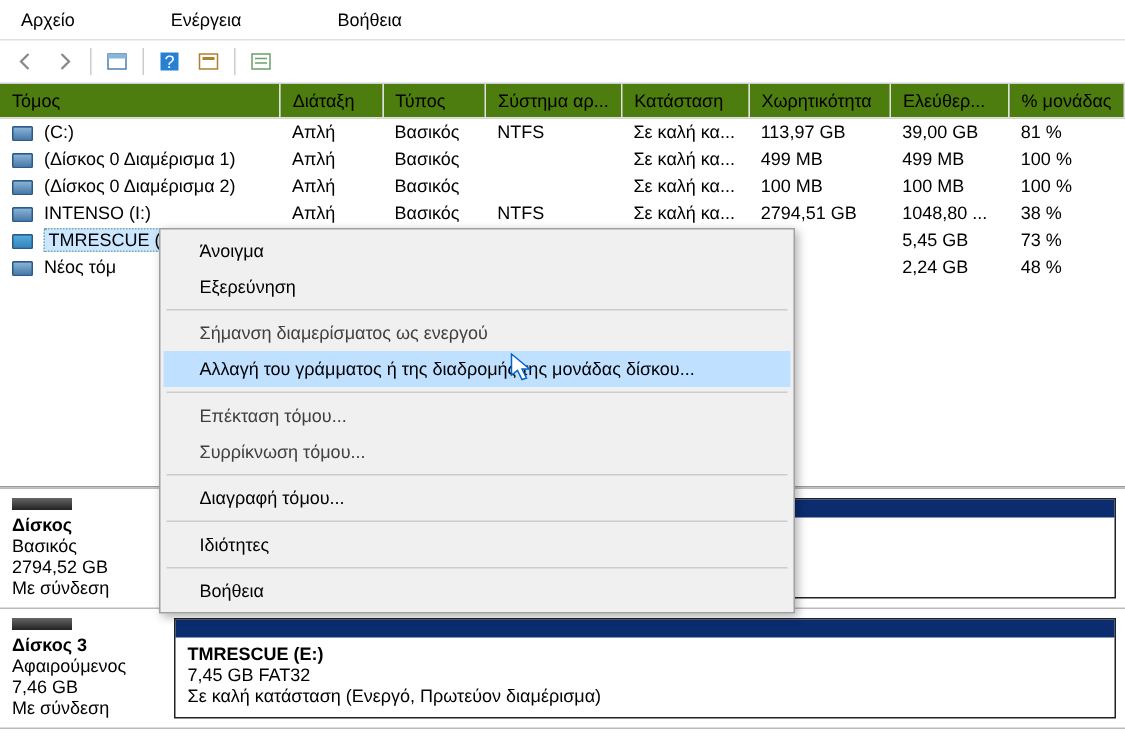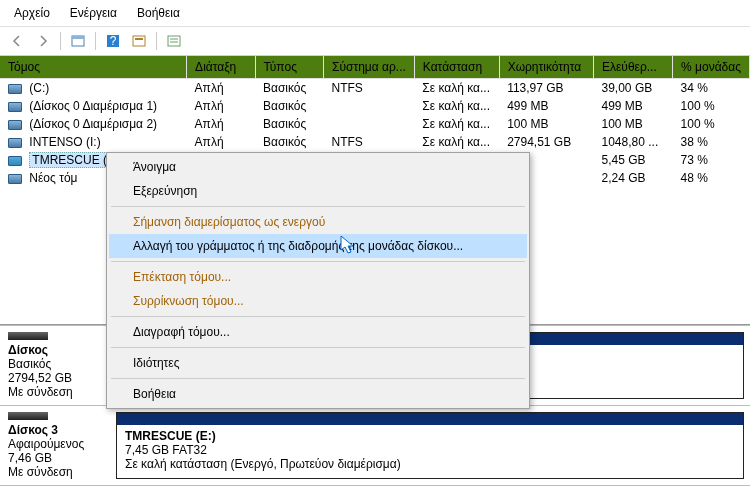--- a/index.html
+++ b/index.html
@@ -1,17 +1,17 @@
 <!DOCTYPE html>
 <html><head>
 <meta charset="utf-8">
 <style>
 * { margin: 0; padding: 0; box-sizing: border-box; font-family: "Segoe UI", Tahoma, sans-serif; font-size: 12px; }
 body { background: #fff; width: 750px; height: 500px; overflow: hidden; position: relative; }
-.menubar { display: flex; padding: 2px 4px; border-bottom: 1px solid #e0e0e0; }
+.menubar { display: flex; padding: 2px 4px; border-bottom: 1px solid #e0e0e0; gap: 44px; }
 .menubar span { padding: 4px 10px; cursor: default; }
 .toolbar { display: flex; align-items: center; padding: 3px 6px; border-bottom: 1px solid #d0d0d0; gap: 4px; }
 .tb-btn { width: 22px; height: 22px; display: flex; align-items: center; justify-content: center; border: 1px solid transparent; }
 .tb-btn svg { width: 16px; height: 16px; }
 .tb-sep { width: 1px; height: 18px; background: #ccc; margin: 0 2px; }
 .table { width: 100%; border-collapse: collapse; }
 .table th { text-align: left; font-weight: normal; padding: 4px 8px; border-right: 1px solid #e0e0e0; border-bottom: 1px solid #e0e0e0; background: #4d7c0f; white-space: nowrap; }
 .table td { padding: 2px 8px; white-space: nowrap; }
 .vol-icon { display: inline-block; width: 14px; height: 10px; background: linear-gradient(#8ab4d8,#4a7aa8); border: 1px solid #2a5a88; border-radius: 1px; margin-right: 4px; vertical-align: middle; }
 .vol-icon.sel { background: linear-gradient(#5ad,#38b); }
@@ -21,21 +21,21 @@
 .disk-left { width: 110px; padding: 6px 8px; }
 .disk-left .bar { width: 40px; height: 8px; background: linear-gradient(#666,#222); margin-bottom: 3px; }
 .disk-left .t { font-weight: bold; }
 .disk-right { flex: 1; padding: 6px; display: flex; gap: 6px; }
 .part { border: 1px solid #222; flex: 1; position: relative; }
 .part .stripe { height: 12px; background: #0b2d6f; }
 .part .body { padding: 4px 8px; }
 .part .body .pt { font-weight: bold; }
 .ctx { position: absolute; top: 152px; left: 106px; width: 424px; background: #f0f0f0; border: 1px solid #a0a0a0; box-shadow: 2px 2px 6px rgba(0,0,0,.3); padding: 2px; z-index: 50; }
 .ctx .item { padding: 5px 24px; cursor: default; }
-.ctx .item.dis { color: #a16207; }
+.ctx .item.dis { color: #404040; }
 .ctx .item.hl { background: #bfe0ff; color: #000; }
 .ctx hr { border: none; border-top: 1px solid #ccc; margin: 3px 2px; }
 .cursor { position: absolute; top: 235px; left: 340px; z-index: 60; pointer-events: none; }
 .colgroup col.c1{width:190px}.colgroup col.c2{width:70px}.colgroup col.c3{width:70px}
 .colgroup col.c4{width:85px}.colgroup col.c5{width:85px}.colgroup col.c6{width:95px}
 .colgroup col.c7{width:80px}.colgroup col.c8{width:auto}
 </style>
 </head>
 <body>
 
@@ -111,21 +111,21 @@
     </thead>
   <tbody id="vol-body">
       <tr>
         <td><i class="vol-icon"></i> <span class="name">(C:)</span></td>
         <td>Απλή</td>
         <td>Βασικός</td>
         <td>NTFS</td>
         <td>Σε καλή κα...</td>
         <td>113,97 GB</td>
         <td class="">39,00 GB</td>
-        <td>34 %</td>
+        <td>81 %</td>
       </tr>
       <tr>
         <td><i class="vol-icon"></i> <span class="name">(Δίσκος 0 Διαμέρισμα 1)</span></td>
         <td>Απλή</td>
         <td>Βασικός</td>
         <td></td>
         <td>Σε καλή κα...</td>
         <td>499 MB</td>
         <td class="">499 MB</td>
         <td>100 %</td>

